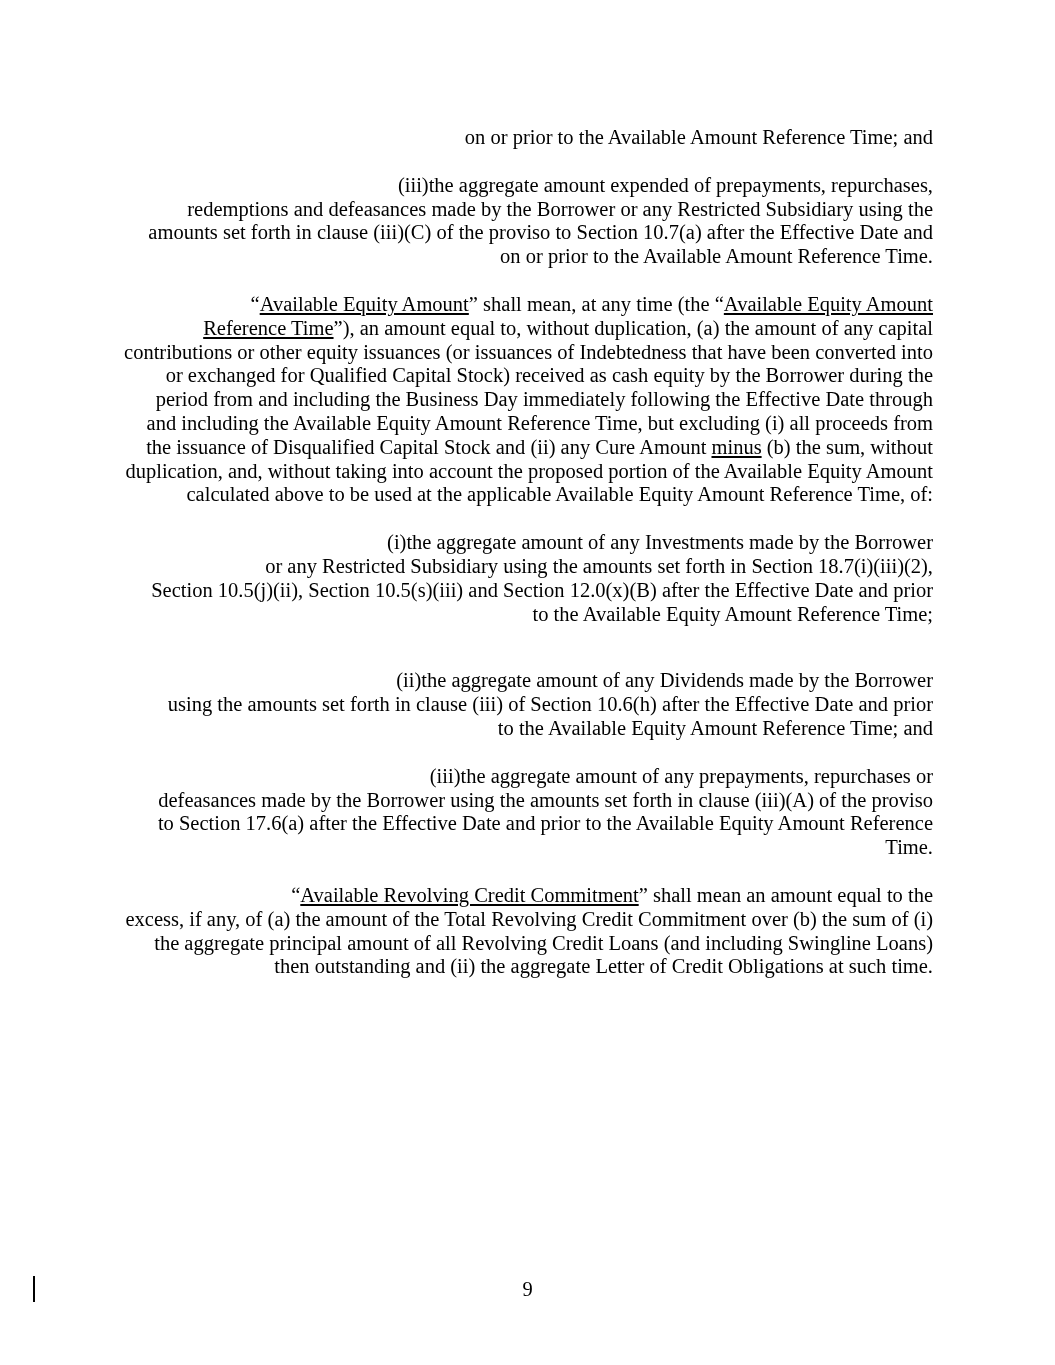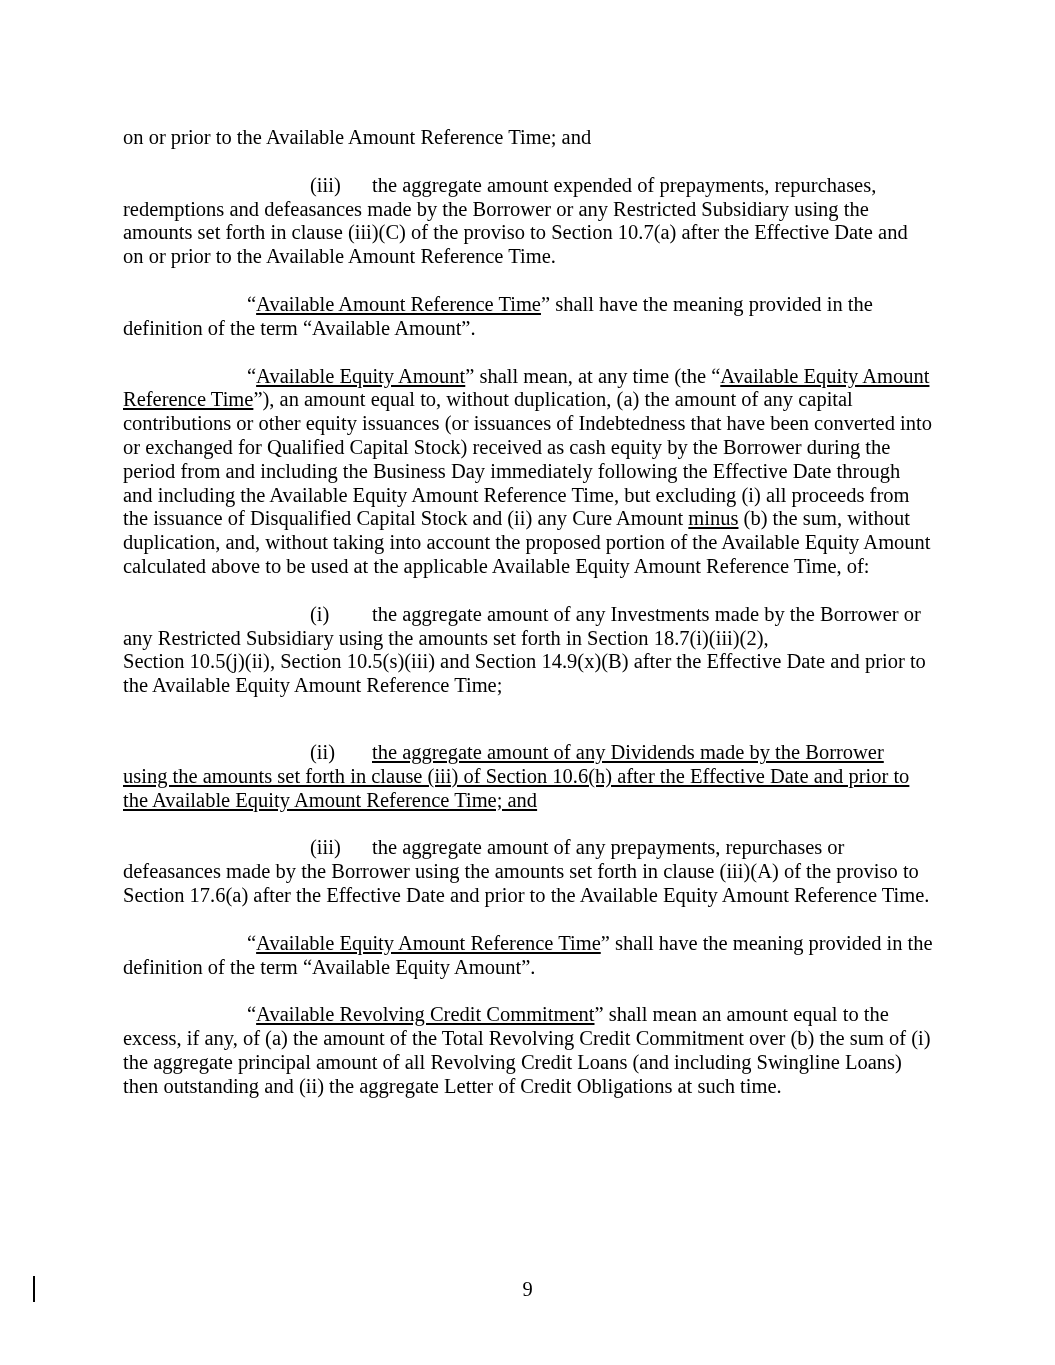--- a/index.html
+++ b/index.html
@@ -19,26 +19,26 @@
     overflow: hidden;
   }
   .content {
     position: absolute;
     left: 123px;
     top: 126px;
     width: 810px;
   }
   .para {
     margin: 0 0 24px 0;
-    text-align: left;
+    text-align: right;
   }
   .para.body { text-indent: 0; }
   .para.definition { text-indent: 124px; }
-  .para.clause { text-indent: 187px; }
-  .para.extra-space { margin-top: 43px; text-decoration: underline; }
+  .para.clause { text-indent: 187px; margin-left: 24px; }
+  .para.extra-space { margin-top: 43px; }
   .clause-marker {
     display: inline-block;
     width: 62px;
     text-indent: 0;
   }
   .underline {
     text-decoration: underline;
     text-underline-offset: 2px;
   }
   .footer-page-number {
@@ -57,23 +57,21 @@
     background: #000000;
   }
 </style>
 </head>
 <body>
 
 <div class="page">
   <div class="content">
       <p class="para body"><span>on or prior to the Available Amount Reference Time; and</span></p>
       <p class="para clause"><span class="clause-marker">(iii)</span><span>the aggregate amount expended of prepayments, repurchases, redemptions and defeasances made by the Borrower or any Restricted Subsidiary using the amounts set forth in clause (iii)(C) of the proviso to Section 10.7(a) after the Effective Date and on or prior to the Available Amount Reference Time.</span></p>
-      <p class="para definition"><span>“</span><span class="underline">Available Amount Reference Time</span><span>” shall have the meaning provided in the definition of the term “Available Amount”.</span></p>
       <p class="para definition"><span>“</span><span class="underline">Available Equity Amount</span><span>” shall mean, at any time (the “</span><span class="underline">Available Equity Amount Reference Time</span><span>”), an amount equal to, without duplication, (a) the amount of any capital contributions or other equity issuances (or issuances of Indebtedness that have been converted into or exchanged for Qualified Capital Stock) received as cash equity by the Borrower during the period from and including the Business Day immediately following the Effective Date through and including the Available Equity Amount Reference Time, but excluding (i) all proceeds from the issuance of Disqualified Capital Stock and (ii) any Cure Amount </span><span class="underline">minus</span><span> (b) the sum, without duplication, and, without taking into account the proposed portion of the Available Equity Amount calculated above to be used at the applicable Available Equity Amount Reference Time, of:</span></p>
-      <p class="para clause"><span class="clause-marker">(i)</span><span>the aggregate amount of any Investments made by the Borrower or any Restricted Subsidiary using the amounts set forth in Section 18.7(i)(iii)(2),</span><br><span>Section 10.5(j)(ii), Section 10.5(s)(iii) and Section 14.9(x)(B) after the Effective Date and prior to the Available Equity Amount Reference Time;</span></p>
+      <p class="para clause"><span class="clause-marker">(i)</span><span>the aggregate amount of any Investments made by the Borrower or any Restricted Subsidiary using the amounts set forth in Section 18.7(i)(iii)(2),</span><br><span>Section 10.5(j)(ii), Section 10.5(s)(iii) and Section 12.0(x)(B) after the Effective Date and prior to the Available Equity Amount Reference Time;</span></p>
       <p class="para clause extra-space"><span class="clause-marker">(ii)</span><span>the aggregate amount of any Dividends made by the Borrower using the amounts set forth in clause (iii) of Section 10.6(h) after the Effective Date and prior to the Available Equity Amount Reference Time; and</span></p>
       <p class="para clause"><span class="clause-marker">(iii)</span><span>the aggregate amount of any prepayments, repurchases or defeasances made by the Borrower using the amounts set forth in clause (iii)(A) of the proviso to Section 17.6(a) after the Effective Date and prior to the Available Equity Amount Reference Time.</span></p>
-      <p class="para definition"><span>“</span><span class="underline">Available Equity Amount Reference Time</span><span>” shall have the meaning provided in the definition of the term “Available Equity Amount”.</span></p>
       <p class="para definition"><span>“</span><span class="underline">Available Revolving Credit Commitment</span><span>” shall mean an amount equal to the excess, if any, of (a) the amount of the Total Revolving Credit Commitment over (b) the sum of (i) the aggregate principal amount of all Revolving Credit Loans (and including Swingline Loans) then outstanding and (ii) the aggregate Letter of Credit Obligations at such time.</span></p>
     </div>
   <div class="change-bar"></div>
   <div class="footer-page-number">9</div>
 </div>
 
 </body></html>

